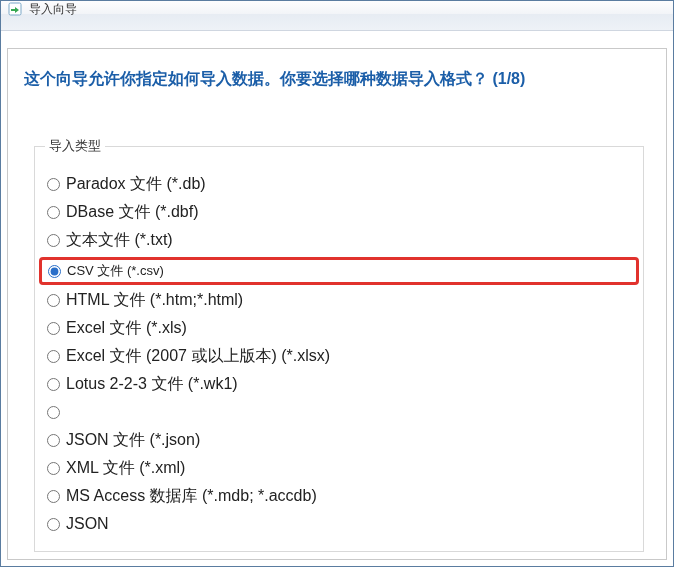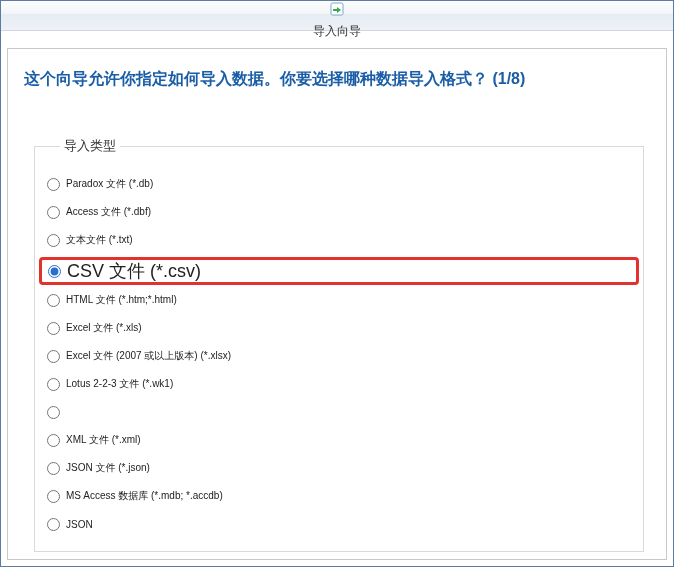--- a/index.html
+++ b/index.html
@@ -20,24 +20,22 @@
     border: 1px solid #5a7ca0;
     background: #fff;
     position: relative;
   }
 
   .titlebar {
     height: 30px;
     background: linear-gradient(to bottom, #fdfdfe 0%, #f2f4f8 45%, #e7ecf3 46%, #eef2f7 100%);
     border-bottom: 1px solid #cfd6e0;
     display: flex;
-    align-items: center;
     padding: 0 6px;
     gap: 6px;
-    flex-direction: column;
   }
   .titlebar .icon-wrap {
     width: 16px; height: 16px;
     display: inline-flex; align-items: center; justify-content: center;
   }
   .titlebar .title-text {
     color: #333;
     font-size: 12px;
   }
 
@@ -71,59 +69,58 @@
   fieldset.import-type {
     border: 1px solid #d9d9d9;
     border-radius: 0;
     margin: 0;
     padding: 14px 10px 10px 10px;
   }
   fieldset.import-type legend {
     padding: 0 4px;
     color: #333;
     font-size: 13px;
-    margin-left: 15px;
   }
 
   .radio-row {
     display: flex;
     align-items: center;
     gap: 6px;
     height: 22px;
     margin: 4px 0 6px 0;
     padding: 0 2px;
   }
   .radio-row input[type="radio"] {
     margin: 0;
     width: 13px; height: 13px;
     accent-color: #2a6fc9;
   }
   .radio-row .lbl {
     color: #222;
-    font-size: 10px;
+    font-size: 16px;
   }
 
   .highlight-box {
     border: 3px solid #e1322d;
     border-radius: 4px;
     padding: 1px 2px;
     margin: 2px -6px 4px -6px;
     display: flex;
     align-items: center;
     gap: 6px;
     height: 28px;
   }
   .highlight-box input[type="radio"] {
     margin: 0 0 0 4px;
     width: 13px; height: 13px;
     accent-color: #2a6fc9;
   }
   .highlight-box .lbl {
     color: #222;
-    font-size: 18px;
+    font-size: 13px;
   }
 
   
   .import-svg { display: block; }
 
 </style>
 </head>
 <body>
 
 <div class="window">
@@ -146,21 +143,21 @@
       <div class="fieldset-wrap">
         <fieldset class="import-type">
           <legend>导入类型</legend>
           <div id="options-container">
               <div class="radio-row">
                 <input type="radio" name="import-type" style="">
                 <span class="lbl">Paradox 文件 (*.db)</span>
               </div>
               <div class="radio-row">
                 <input type="radio" name="import-type" style="">
-                <span class="lbl">Access 文件 (*.dbf)</span>
+                <span class="lbl">DBase 文件 (*.dbf)</span>
               </div>
               <div class="radio-row">
                 <input type="radio" name="import-type" style="">
                 <span class="lbl">文本文件 (*.txt)</span>
               </div>
               <div class="highlight-box">
                 <input type="radio" name="import-type" checked="" style="">
                 <span class="lbl">CSV 文件 (*.csv)</span>
               </div>
               <div class="radio-row">
@@ -177,25 +174,25 @@
               </div>
               <div class="radio-row">
                 <input type="radio" name="import-type" style="">
                 <span class="lbl">Lotus 2-2-3 文件 (*.wk1)</span>
               </div>
               <div class="radio-row">
                 <input type="radio" name="import-type" style="">
               </div>
               <div class="radio-row">
                 <input type="radio" name="import-type" style="">
+                <span class="lbl">JSON 文件 (*.json)</span>
+              </div>
+              <div class="radio-row">
+                <input type="radio" name="import-type" style="">
                 <span class="lbl">XML 文件 (*.xml)</span>
-              </div>
-              <div class="radio-row">
-                <input type="radio" name="import-type" style="">
-                <span class="lbl">JSON 文件 (*.json)</span>
               </div>
               <div class="radio-row">
                 <input type="radio" name="import-type" style="">
                 <span class="lbl">MS Access 数据库 (*.mdb; *.accdb)</span>
               </div>
               <div class="radio-row">
                 <input type="radio" name="import-type" style="">
                 <span class="lbl">JSON</span>
               </div>
             </div>

